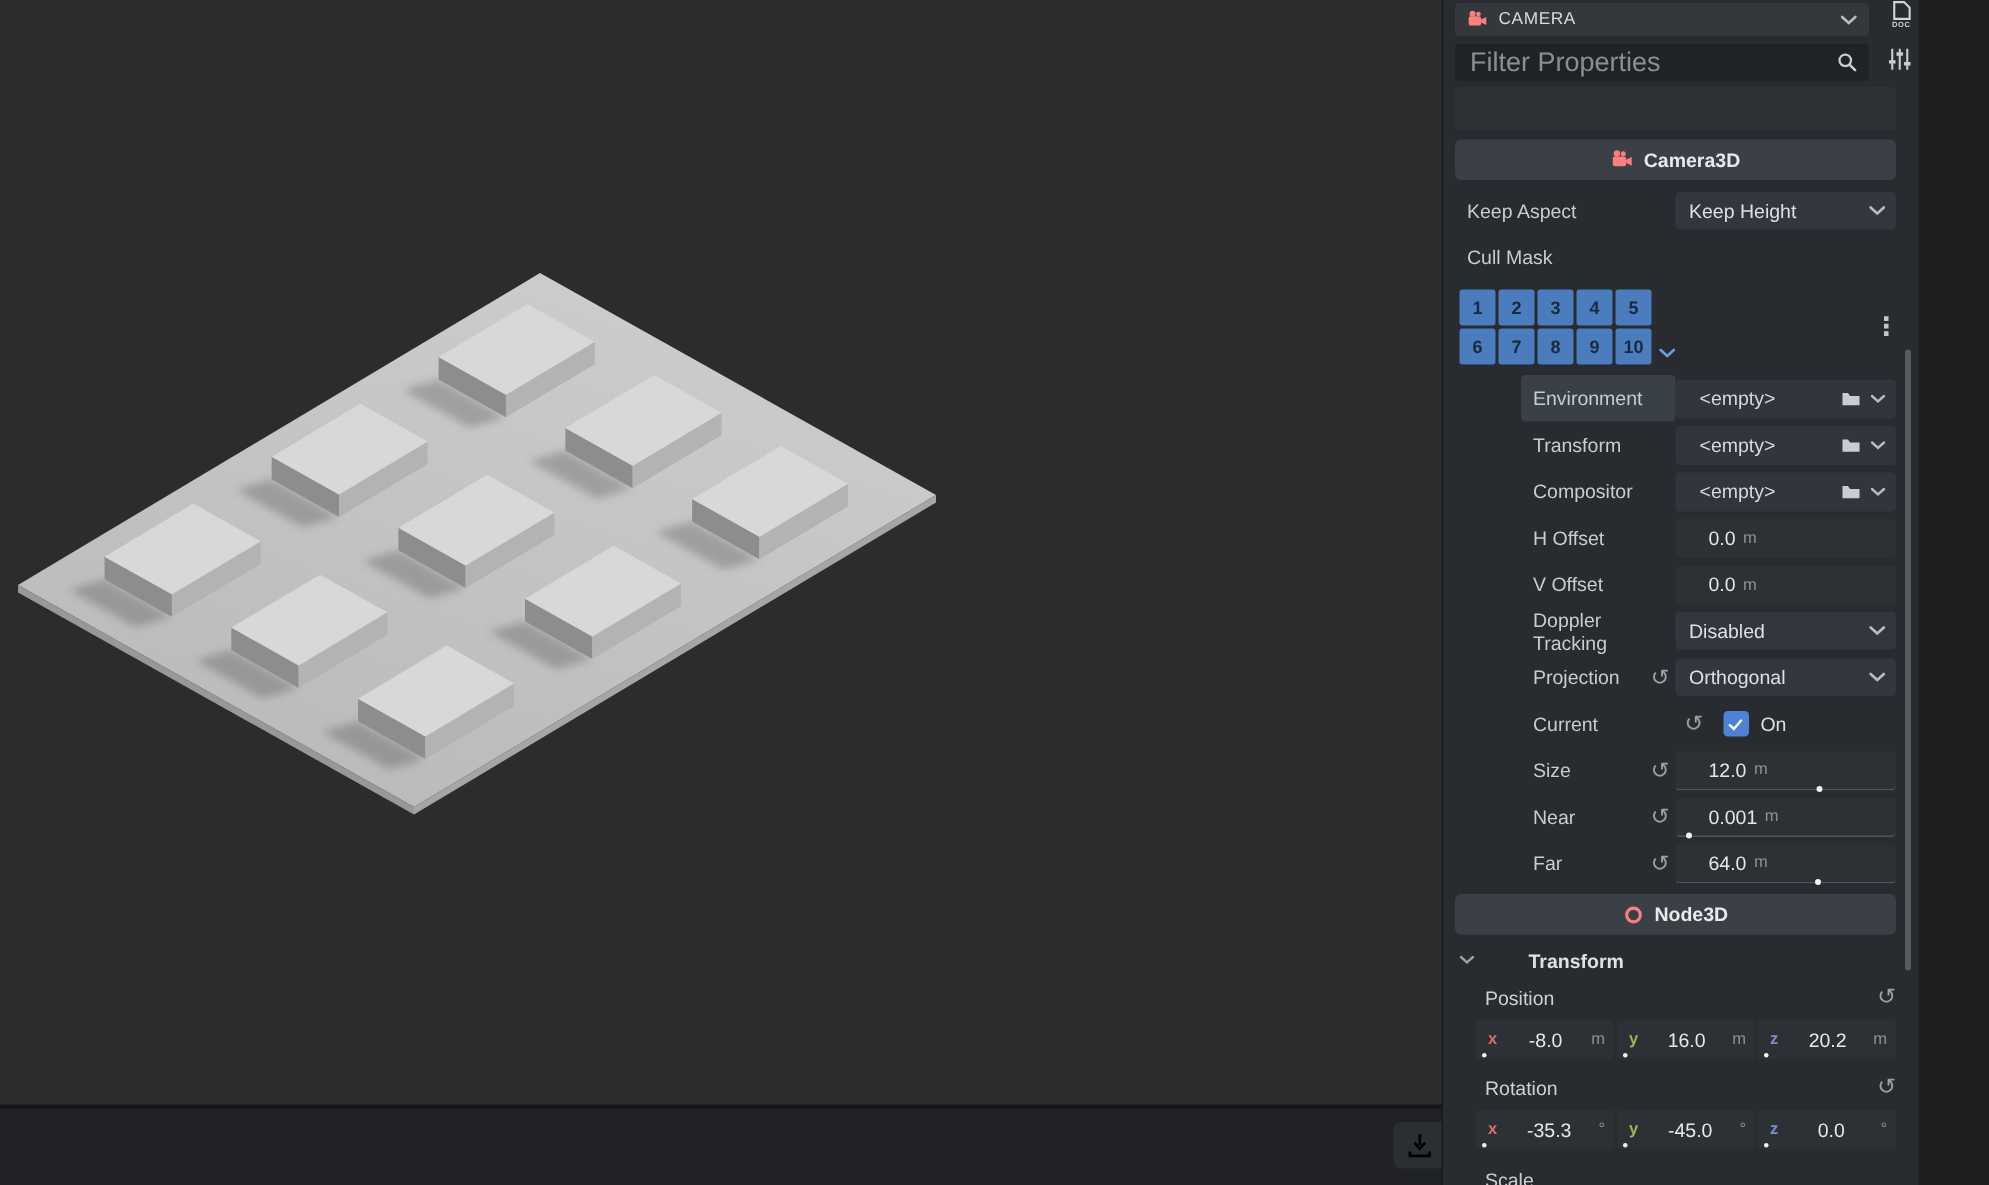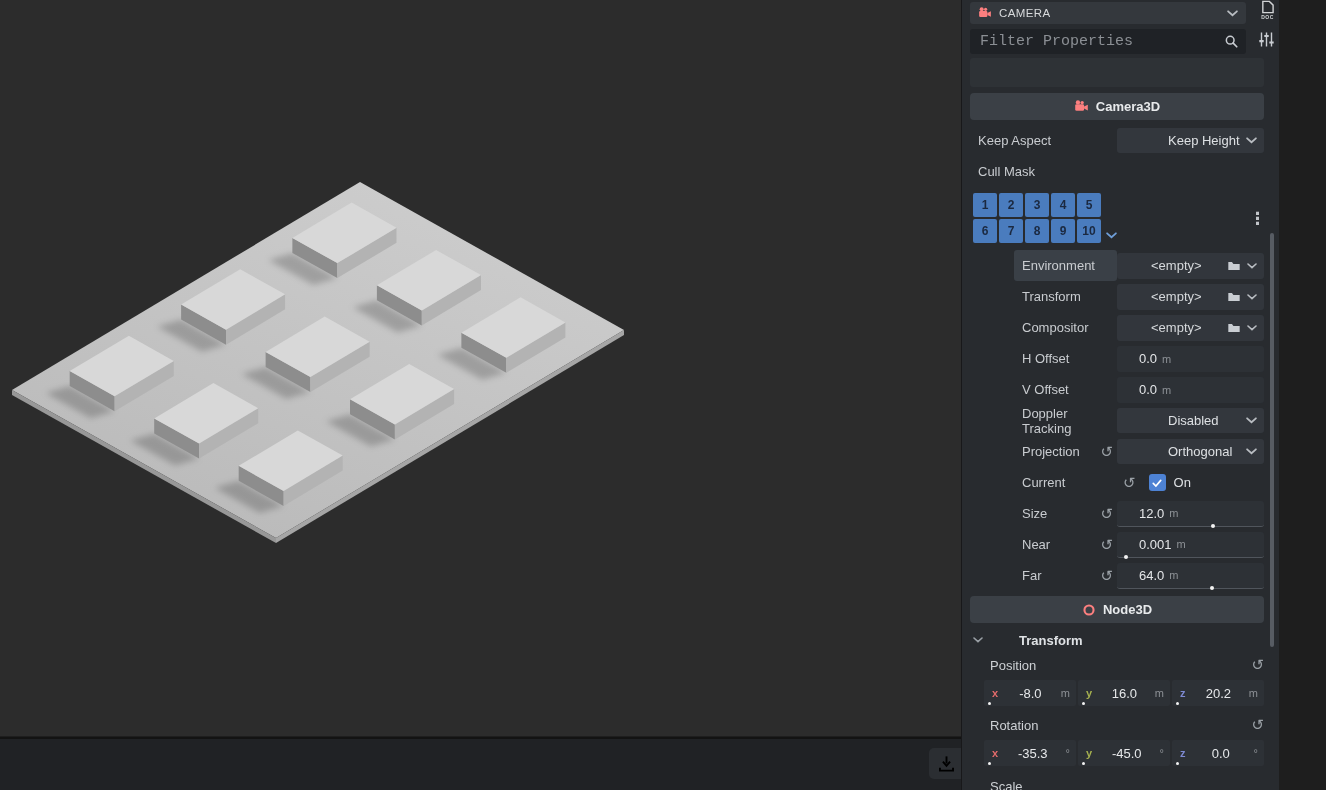--- a/index.html
+++ b/index.html
@@ -17,21 +17,21 @@
   .tool-btn svg { stroke:#d2d4d6; fill:none; stroke-width:1.5; }
 
   
   .inspector { position:absolute; left:961px; top:0; width:318px; height:790px; background:#282b2f; border-left:1px solid #18181a; overflow:hidden; }
 
   .top-row { margin:2px 0 0 8px; width:276px; height:22px; }
   .top-row.second { margin-top:5px; height:25px; }
   .node-dd { display:flex; align-items:center; height:22px; background:#34383d; border-radius:3px; padding:0 8px; cursor:pointer; }
   .node-dd-label { flex:1; margin-left:7px; font-size:11.5px; letter-spacing:.4px; color:#d8dadc; }
   .filter-box { position:relative; height:25px; background:#1f2226; border-radius:3px; display:flex; align-items:center; }
-  .filter-input { flex:1; height:100%; background:transparent; border:none; outline:none; color:#d5d7da; font-size:15px; padding:0 28px 0 10px; font-family:Liberation Mono, monospace; }
+  .filter-input { flex:1; height:100%; background:transparent; border:none; outline:none; color:#d5d7da; font-size:18px; padding:0 28px 0 10px; font-family:Liberation Sans, sans-serif; }
   .filter-input::placeholder { color:#8b8f94; }
   .filter-search { position:absolute; right:7px; top:5px; }
 
   .side-icon { position:absolute; cursor:pointer; }
   .side-icon.doc { right:3px; top:0px; }
   .side-icon.tune { right:4px; top:31px; }
 
   .insp-strip { margin:4px 0 0 8px; width:294px; height:29px; background:#2e3236; border-radius:3px; }
 
   .section-header { margin:6px 0 0 8px; width:294px; height:27px; background:#3b4046; border-radius:4px; display:flex; align-items:center; justify-content:center; gap:7px; }
@@ -42,25 +42,25 @@
   .keep-row { margin-top:7px; height:27px; }
   .cullmask-row { margin-top:6px; height:22px; }
 
   .plabel { position:relative; width:147px; padding-left:8px; font-size:13px; color:#c9ccd0; display:flex; align-items:center; height:100%; }
   .plabel.hl { background:#3a4047; border-radius:3px; }
   .pvalue { width:147px; display:flex; align-items:center; }
 
   .revert { position:absolute; right:4px; top:50%; transform:translateY(-50%); font-size:15px; color:#9aa0a6; cursor:pointer; font-family:"DejaVu Sans", sans-serif; line-height:1; }
 
   .dd { position:relative; width:147px; height:25px; background:#33373d; border-radius:3px; display:flex; align-items:center; padding:0 22px 0 9px; cursor:pointer; }
-  .dd span { font-size:13px; color:#dde0e3; white-space:nowrap;margin-left:42px; }
+  .dd span { font-size:13px; color:#dde0e3; white-space:nowrap; }
   .dd .chev-pos { position:absolute; right:7px; top:9px; }
 
   .res-box { position:relative; width:147px; height:26px; background:#32363c; border-radius:3px; display:flex; align-items:center; cursor:pointer; }
-  .res-text { font-size:13px; color:#d6d9dc; margin-left:34px; flex:1; }
+  .res-text { font-size:13px; color:#d6d9dc; margin-left:16px; flex:1; }
   .res-folder { margin-right:6px; }
   .res-chev { margin-right:7px; }
 
   .num-field { position:relative; width:147px; height:26px; background:#2d3136; border-radius:3px; display:flex; align-items:center; padding-left:22px; cursor:text; }
   .num-val { font-size:13px; color:#e4e6e8; }
   .num-unit { font-size:11px; color:#8d9196; margin-left:5px; }
   .num-field.slider { border-bottom:1px solid #50555c; }
   .grab-dot { position:absolute; bottom:-2px; width:4px; height:4px; background:#f2f2f2; border-radius:50%; }
 
   .cull-grid { margin:11px 0 0 11px; }

